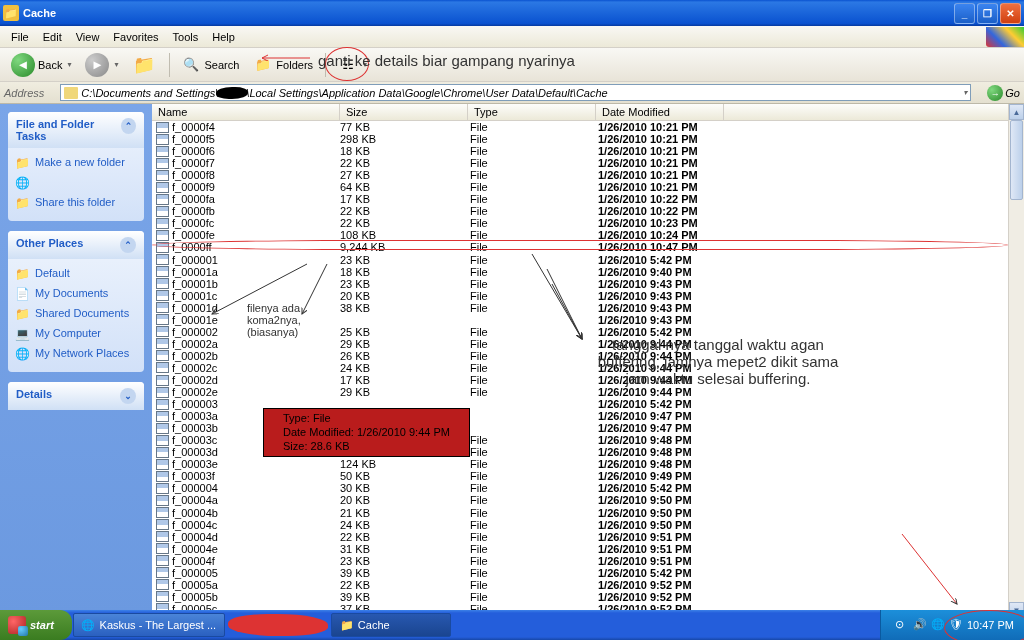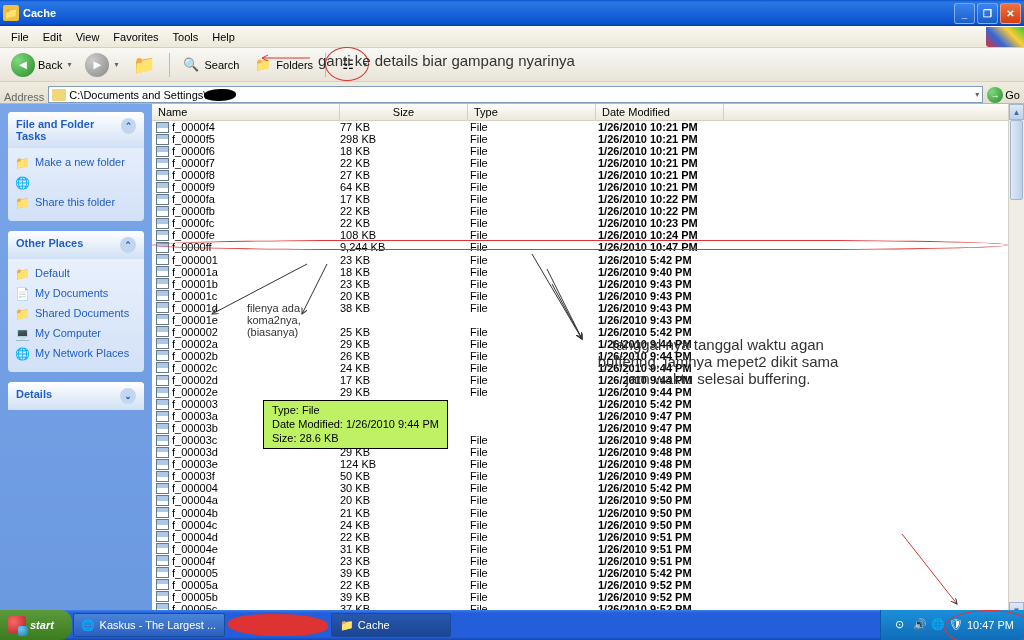--- a/index.html
+++ b/index.html
@@ -25,21 +25,21 @@
 .back .ico { background:radial-gradient(circle at 30% 30%,#7fd87f,#2a8a2a); color:#fff; }
 .fwd .ico { background:radial-gradient(circle at 30% 30%,#ccc,#888); color:#fff; }
 .up .ico { color:#3a7a3a; font-size:18px; }
 .search .ico,.folders .ico,.views .ico { width:20px;height:20px; }
 .sep { width:1px; height:24px; background:#c0bcb0; margin:0 3px; }
 .dd { font-size:8px; color:#666; margin-left:2px; }
 .views-wrap { position:relative; }
 .red-oval { position:absolute; left:-8px; top:-6px; width:44px; height:34px; border:1px solid #d33; border-radius:50%; pointer-events:none; }
 
 
-.addrbar { height:22px; background:linear-gradient(#f0ede0,#e4e0d0); border-bottom:1px solid #bcb8a8; display:flex; align-items:flex-end; padding:0 4px; gap:4px; }
+.addrbar { height:22px; background:linear-gradient(#f0ede0,#e4e0d0); border-bottom:1px solid #bcb8a8; display:flex; align-items:center; padding:0 4px; gap:16px;font-style:italic; }
 .addrbar .lbl { color:#666; }
 .addrbar .fld { flex:1; background:#fff; border:1px solid #7f9db9; height:17px; display:flex; align-items:center; padding:0 3px; gap:3px; }
 .addrbar .ico-f { width:14px; height:12px; background:#f0d77a; border-radius:1px; }
 .addrbar .go { display:flex; align-items:center; gap:2px; }
 .addrbar .go .ico { width:16px; height:16px; background:radial-gradient(circle at 30% 30%,#7fd87f,#2a8a2a); border-radius:50%; color:#fff; display:flex; align-items:center; justify-content:center; font-size:9px; }
 
 .addr-txt { display:flex; align-items:center; }
 .blot { display:inline-block; width:32px; height:12px; background:#000; border-radius:50% 40% 50% 40%; margin:0 -2px; }
 
 
@@ -50,40 +50,40 @@
 .panel-h .chev { width:16px;height:16px;background:#c3d6f0;border-radius:50%;display:flex;align-items:center;justify-content:center;font-size:9px;color:#215dc6; }
 .panel-b { padding:5px 8px 8px; }
 .task { display:flex; gap:5px; padding:3px 0; color:#215dc6; cursor:pointer; align-items:flex-start; }
 .task .ti { width:14px;height:14px;flex:none; display:flex;align-items:center;justify-content:center;font-size:12px; }
 .task .tt { line-height:1.25; }
 
 .content { flex:1; background:#fff; position:relative; overflow:hidden; }
 .cols { height:17px; background:linear-gradient(#fdfdfb,#ece9d8); border-bottom:1px solid #d4d0c8; display:flex; }
 .col { border-right:1px solid #d4d0c8; padding:2px 6px; color:#000; font-size:11px; }
 .col-n { width:188px; }
-.col-s { width:128px; text-align:center; }
+.col-s { width:128px; text-align:left; }
 .col-t { width:128px; }
 .col-d { width:128px; }
 
 .rows { height:497px; overflow:hidden; position:relative; }
 .row { height:12.05px; display:flex; align-items:center; font-size:11px; }
 .row .c-n { width:188px; padding-left:4px; display:flex; align-items:center; gap:3px; }
 .row .c-s { width:128px; text-align:left; padding-right:8px; }
 .row .c-t { width:128px; padding-left:2px; }
 .row .c-d { width:128px; padding-left:2px;font-weight:bold; }
 .fi { width:13px;height:11px;background:linear-gradient(#b0c8e8 50%,#fff 50%);border:1px solid #678; flex:none; }
 
 .hi-row { position:absolute; left:0; right:16px; border:1px solid #d33; border-left:none; border-right:none; border-radius:50%/100%; height:10px; pointer-events:none; }
 
 .scrollbar { position:absolute; right:0; top:0; width:16px; height:100%; background:#f0ede4; border-left:1px solid #d4d0c8; }
 .sb-btn { height:16px; background:linear-gradient(#dfe8f6,#bcd0ea); border:1px solid #a3b5cf; display:flex;align-items:center;justify-content:center;font-size:8px;color:#4a6a99; }
 .sb-thumb { position:absolute; left:1px; right:1px; background:linear-gradient(90deg,#dfe8f6,#bcd0ea); border:1px solid #a3b5cf; border-radius:2px; }
 
 
-.tooltip { position:absolute; background:#bef264; border:1px solid #000; padding:3px 8px; font-size:11px; line-height:1.25; }
+.tooltip { position:absolute; background:#b91c1c; border:1px solid #000; padding:3px 19px; font-size:11px; line-height:1.25;margin-top:8px; }
 
 
 .anno { position:absolute; color:#333; font-size:15px; pointer-events:none;text-align:center; }
 svg.anno-svg { position:absolute; top:0; left:0; pointer-events:none; }
 
 
 .taskbar { position:absolute; bottom:0; left:0; right:0; height:30px; background:linear-gradient(#3c81e8,#245edb 10%,#245edb 90%,#1747a8); display:flex; align-items:center; }
 .start { height:30px; background:linear-gradient(#5c9a3a,#3a7c20); border-radius:0 12px 12px 0; padding:0 18px 0 8px; display:flex; align-items:center; gap:4px; color:#fff; font-style:italic; font-weight:bold; font-size:15px; }
 .start .orb { width:18px;height:18px;background:radial-gradient(circle at 30% 30%,#f66,#a22);border-radius:3px; position:relative; }
 .start .orb::after{content:"";position:absolute;right:-2px;bottom:-2px;width:10px;height:10px;background:radial-gradient(circle at 30% 30%,#6cf,#27a);border-radius:2px;}
@@ -147,20 +147,21 @@
   </div>
 </div>
 
 <div class="addrbar">
   <span class="lbl">Address</span>
   <div class="fld">
     <div class="ico-f"></div>
     <span class="addr-txt">
         <span>C:\Documents and Settings\</span>
         <span class="blot"></span>
+        <span>\Local Settings\Application Data\Google\Chrome\User Data\Default\Cache</span>
       </span>
     <span class="dd" style="margin-left:auto">▾</span>
   </div>
   <div class="go">
       <div class="ico">→</div>
       <span>Go</span>
     </div>
 </div>
 
 <div class="main">

